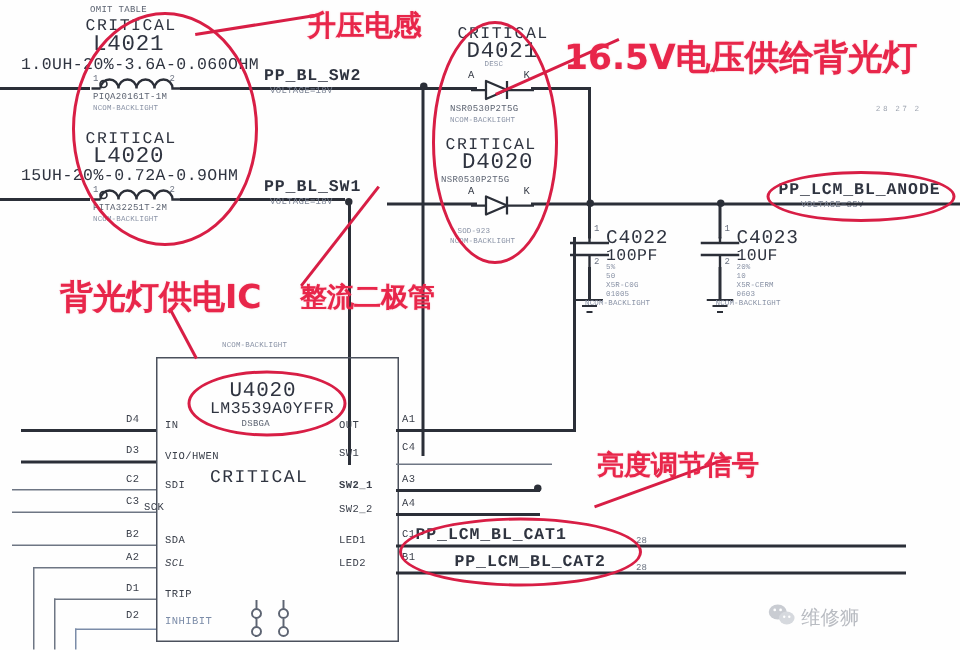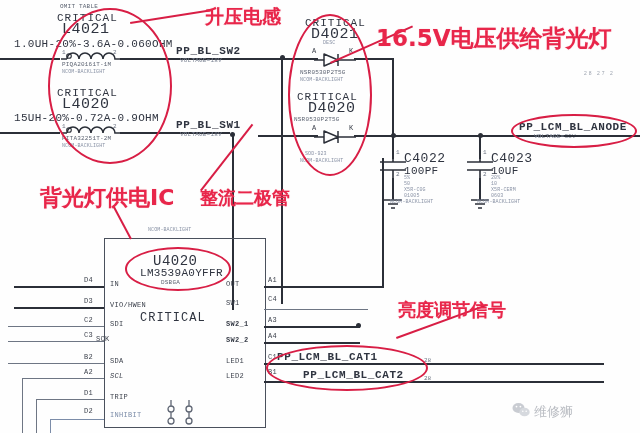--- a/index.html
+++ b/index.html
@@ -218,21 +218,21 @@
 
   <div class="t pin" style="left:226px;top:300px;">SW1</div>
   <div class="t pnum" style="left:268px;top:296px;">C4</div>
   <div class="w thin thinh" style="left:264px;top:309px;width:104px;"></div>
 
   <div class="t pin" style="left:226px;top:321px;font-weight:bold;">SW2_1</div>
   <div class="t pnum" style="left:268px;top:317px;">A3</div>
   <div class="w wh" style="left:264px;top:326px;width:96px;"></div>
   <div class="dot" style="left:356px;top:323px;"></div>
 
-  <div class="t pin" style="left:226px;top:337px;font-weight:bold;">SW2_2</div>
+  <div class="t pin" style="left:226px;top:337px;">SW2_2</div>
   <div class="t pnum" style="left:268px;top:333px;">A4</div>
   <div class="w wh" style="left:264px;top:342px;width:96px;"></div>
 
   <div class="t pin" style="left:226px;top:358px;">LED1</div>
   <div class="t pnum" style="left:268px;top:354px;">C1</div>
   <div class="w wh" style="left:264px;top:363px;width:340px;"></div>
 
   <div class="t pin" style="left:226px;top:373px;">LED2</div>
   <div class="t pnum" style="left:268px;top:369px;">B1</div>
   <div class="w wh" style="left:264px;top:381px;width:340px;"></div>

